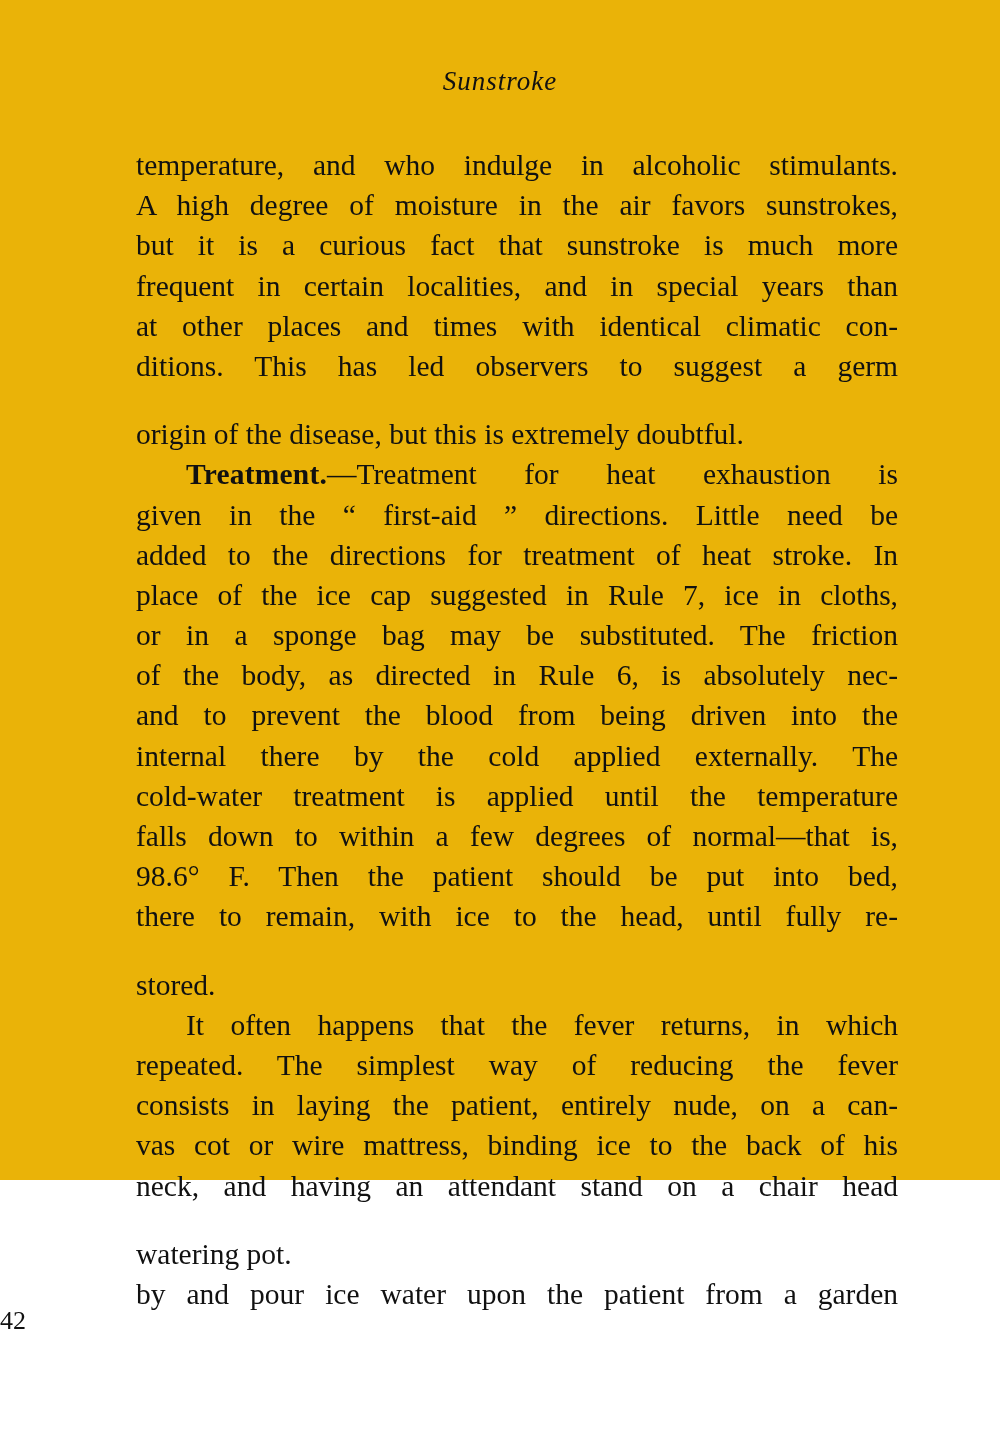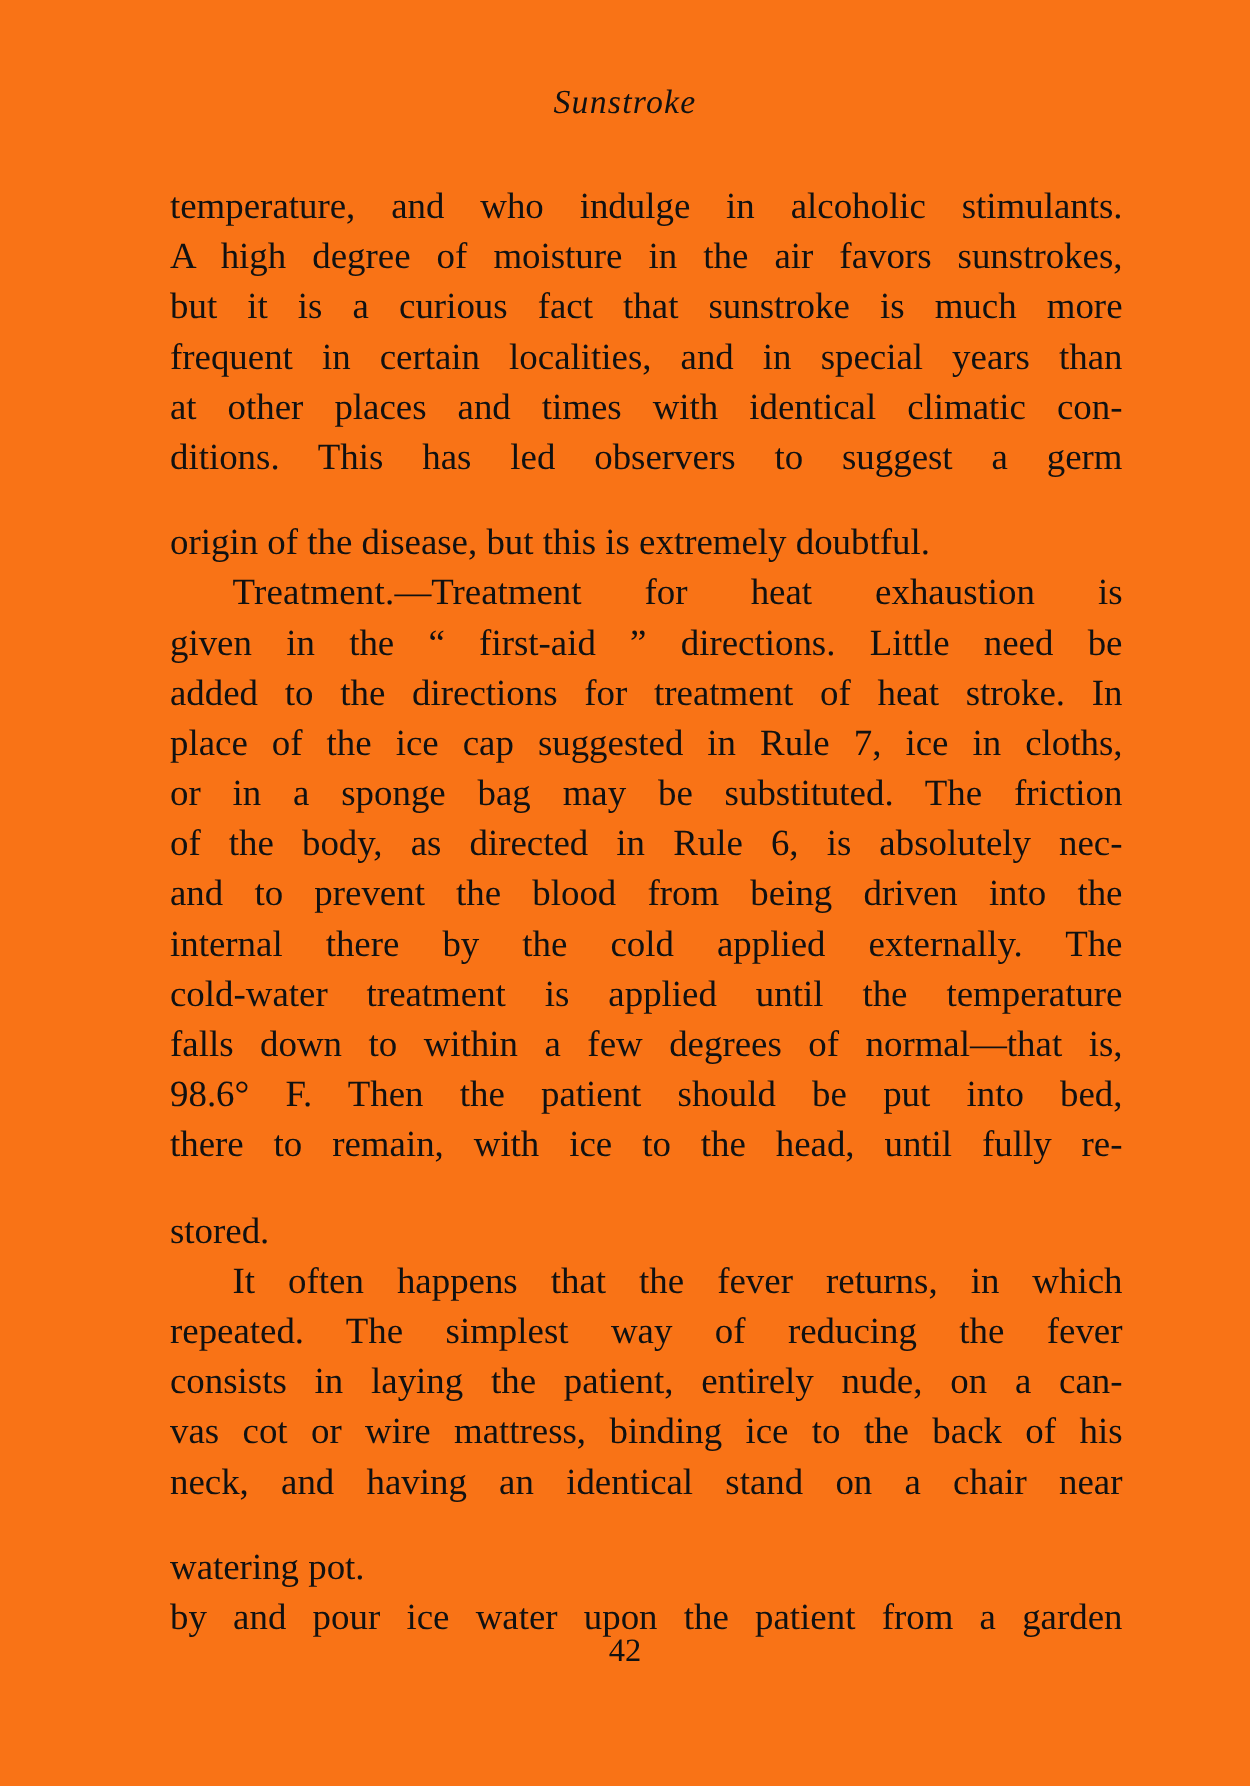--- a/index.html
+++ b/index.html
@@ -1,24 +1,24 @@
 <!DOCTYPE html>
 <html><head>
 <meta charset="utf-8">
 <style>
   html, body { margin: 0; padding: 0; background: #ffffff; }
   body { width: 1000px; height: 1429px; position: relative; overflow: hidden; }
-  .page { position: absolute; left: 0; top: 0; width: 1000px; height: 1429px; background: #f97316; color: #111; font-family: "Liberation Serif", "DejaVu Serif", serif; }
+  .page { position: absolute; left: 0; top: 0; width: 1000px; height: 1180px; background: #eab308; color: #111; font-family: "Liberation Serif", "DejaVu Serif", serif; }
   .header { position: absolute; left: 0; width: 1000px; top: 66px; text-align: center; font-style: italic; font-size: 27px; letter-spacing: 1px; }
   .body { position: absolute; left: 136px; top: 145px; width: 762px; font-size: 29.5px; line-height: 40.2px; }
   .line { display: block; text-align: justify; text-align-last: justify; height: 40.2px; white-space: nowrap; }
   .line.last { text-align-last: left; margin-top: 28px; }
   .indent { padding-left: 50px; }
-  .bold { font-weight: normal; letter-spacing: 0.2px; }
-  .folio { position: absolute; left: 0; width: 1000px; top: 1306px; text-align: center; font-size: 26px; }
+  .bold { font-weight: bold; letter-spacing: 0.2px; }
+  .folio { position: absolute; left: 0; width: 1000px; top: 1306px; text-align: left; font-size: 26px; }
 </style>
 </head>
 <body>
 
 <div class="page">
   <div class="header">Sunstroke</div>
 
   <div class="body">
     <div>
       <span class="line">temperature, and who indulge in alcoholic stimulants.</span>
@@ -42,20 +42,20 @@
       <span class="line">falls down to within a few degrees of normal—that is,</span>
       <span class="line">98.6° F.  Then the patient should be put into bed,</span>
       <span class="line">there to remain, with ice to the head, until fully re-</span>
       <span class="line last">stored.</span>
     </div>
     <div>
       <span class="line indent">It often happens that the fever returns, in which</span>
       <span class="line">repeated.  The simplest way of reducing the fever</span>
       <span class="line">consists in laying the patient, entirely nude, on a can-</span>
       <span class="line">vas cot or wire mattress, binding ice to the back of his</span>
-      <span class="line">neck, and having an identical stand on a chair near</span>
+      <span class="line">neck, and having an attendant stand on a chair head</span>
       <span class="line last">watering pot.</span>
       <span class="line">by and pour ice water upon the patient from a garden</span>
     </div>
   </div>
 
   <div class="folio">42</div>
 </div>
 
 </body></html>

